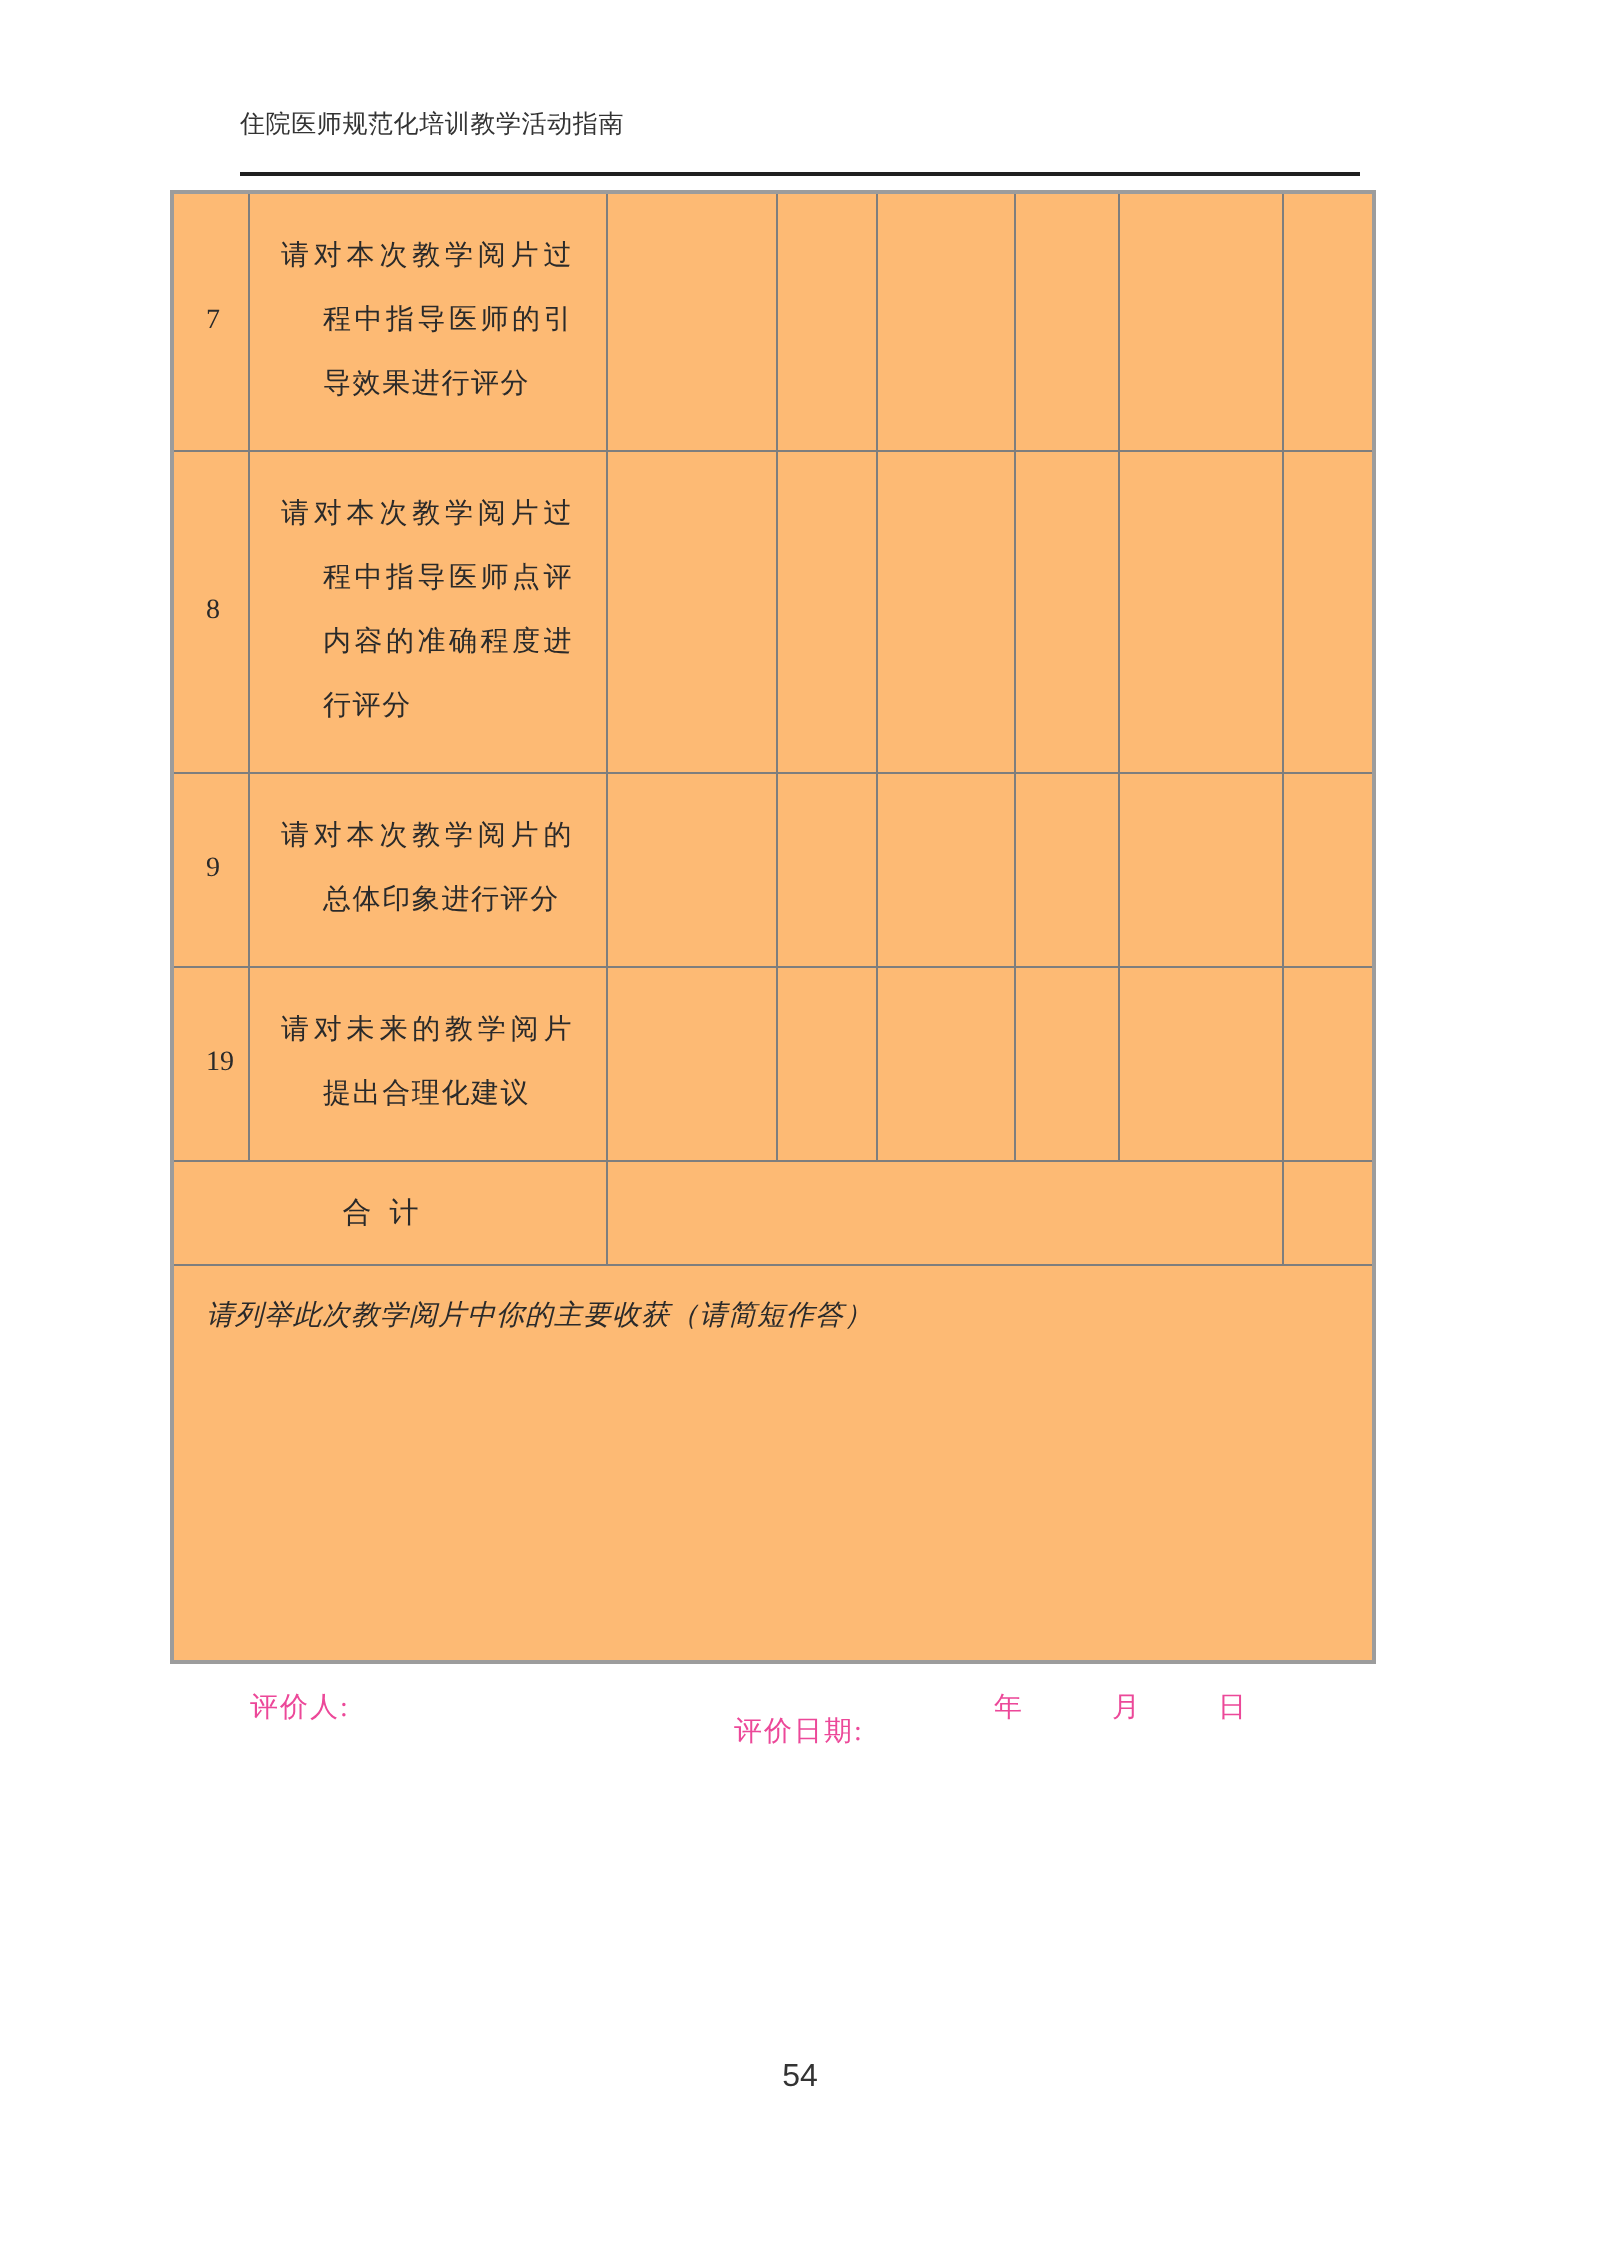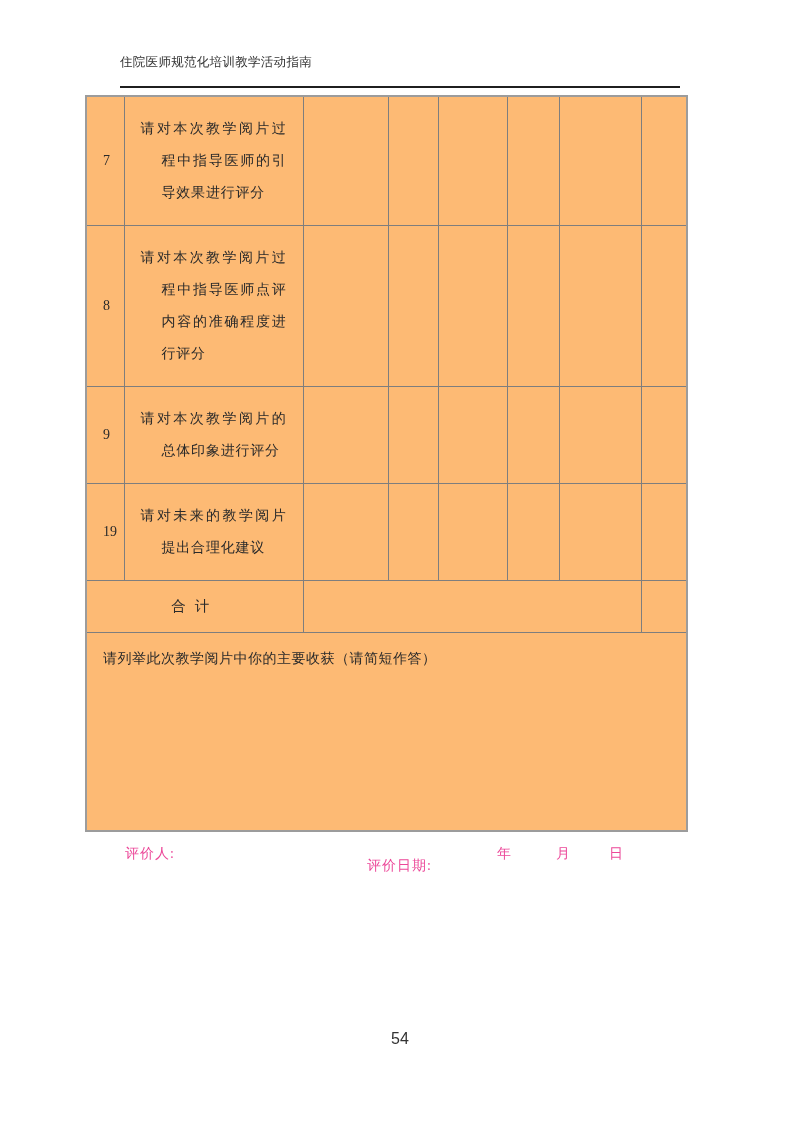--- a/index.html
+++ b/index.html
@@ -39,21 +39,21 @@
   }
 
   td.total-label {
     text-align:center; font-size:14.5px; letter-spacing:9px; color:#2a2a2a;
   }
 
   td.answer {
     vertical-align:top; padding:13px 5px 0 5px;
     font-size:14px; letter-spacing:0.5px; line-height:20px; color:#2a2a2a;
   }
-  tr.sec1 { height:198px; }
+  tr.sec1 { height:198px;font-style:italic; }
   tr.sec2 { height:167px; }
 
   
   .sign-line { position:absolute; top:845px; left:0; width:669px; height:20px; font-size:14px; color:#ec4899; }
   .sign-line span { position:absolute; top:0; letter-spacing:1px; }
   .lbl-evaluator { left:125px; }
   .lbl-date { left:367px;margin-top:12px; }
   .lbl-year { left:497px; }
   .lbl-month { left:556px; }
   .lbl-day { left:609px; }

